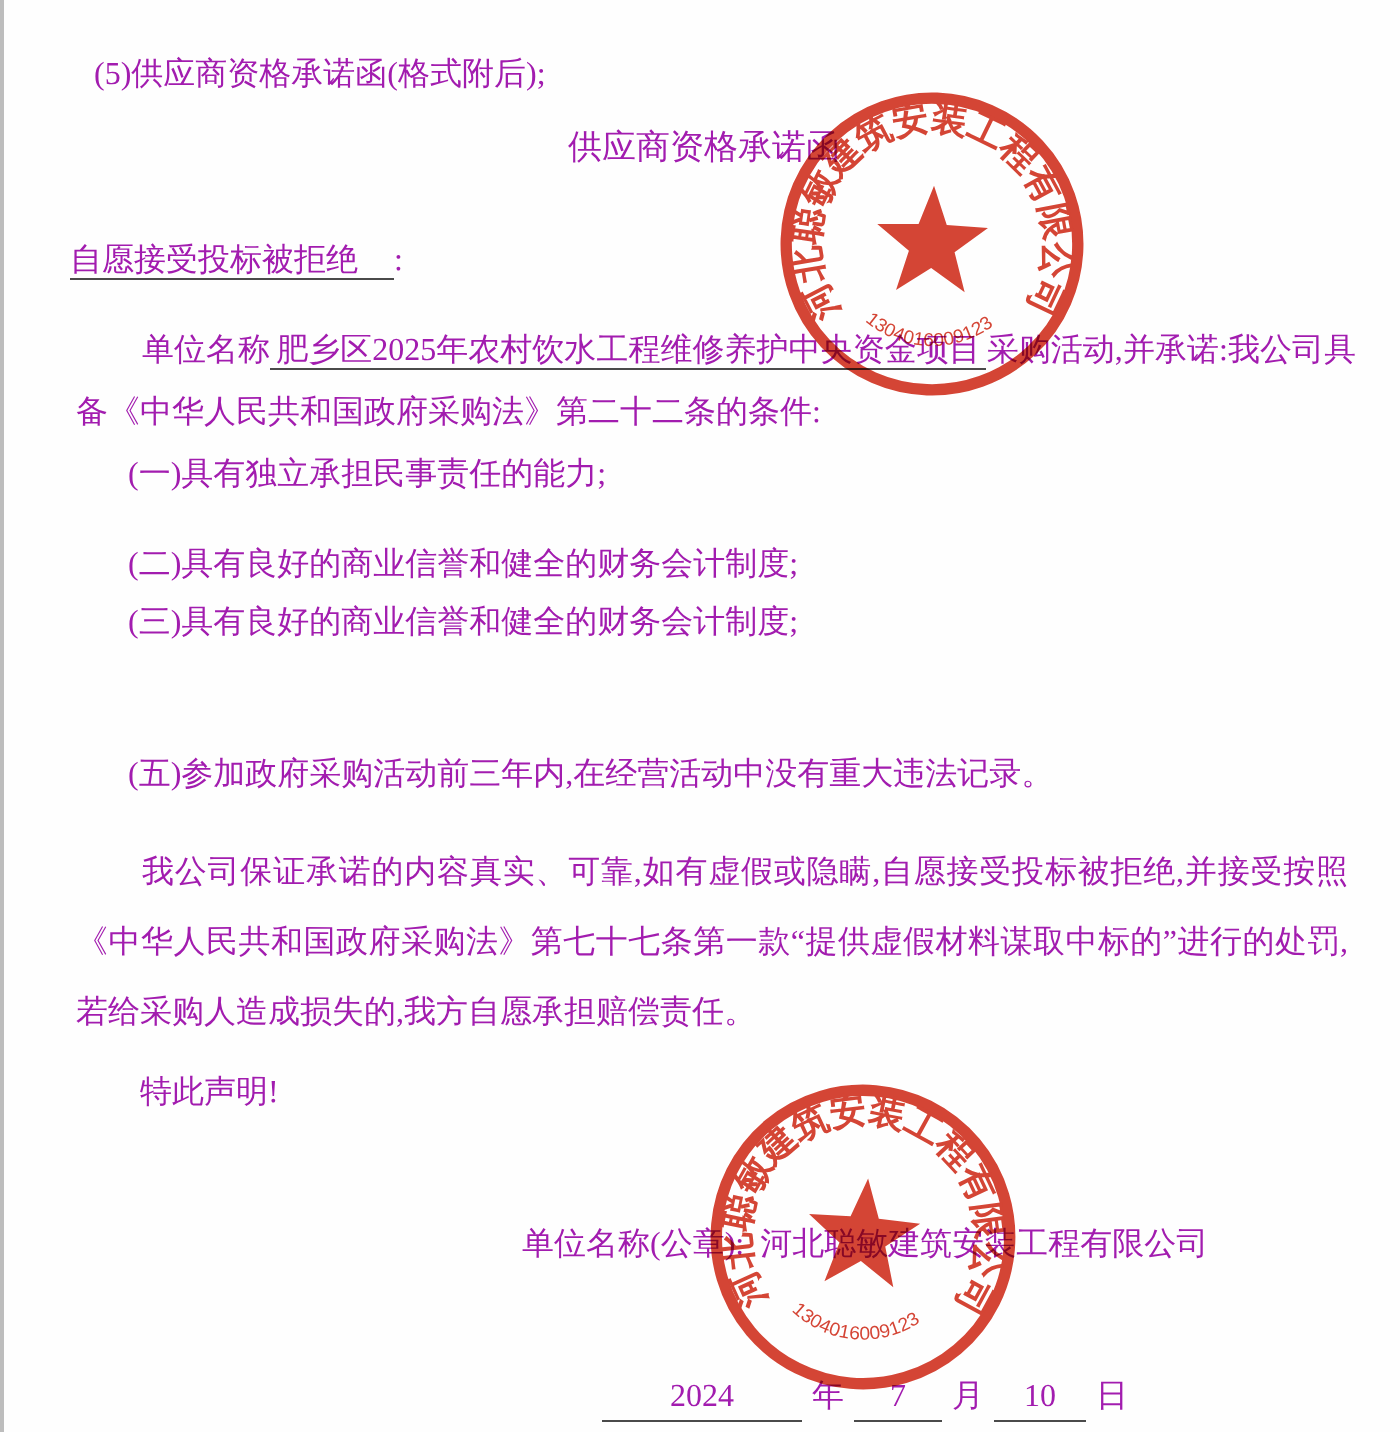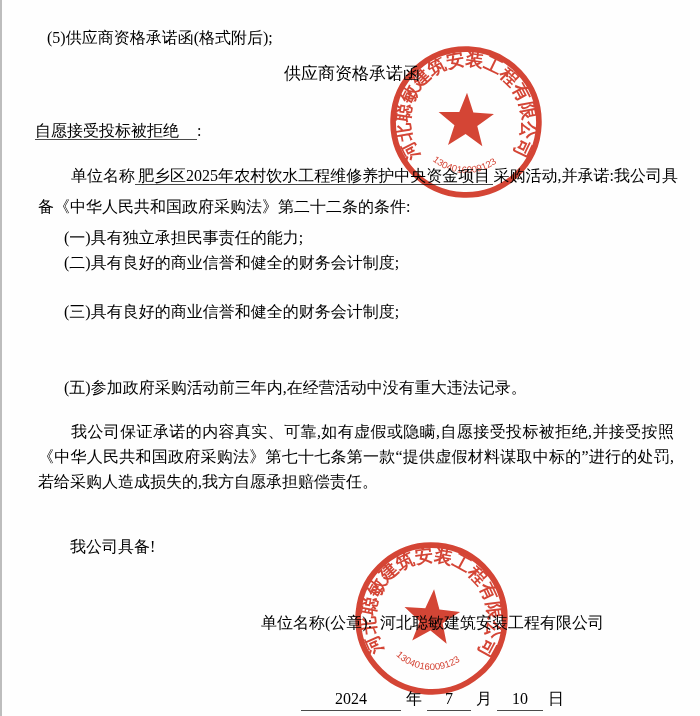--- a/index.html
+++ b/index.html
@@ -1,32 +1,32 @@
 <!DOCTYPE html>
 <html><head>
 <meta charset="utf-8">
 <style>
   html,body{margin:0;padding:0;background:#ffffff;}
   #page{
     position:relative;width:700px;height:716px;background:#fefefe;
     border-left:2px solid #bdbdbd;box-sizing:border-box;overflow:hidden;
     font-family:"Liberation Serif","DejaVu Serif",serif;
-    color:#000000;font-size:16px;line-height:1.35;
+    color:#a21caf;font-size:16px;line-height:1.35;
   }
   .abs{position:absolute;}
   #note{top:27px;left:45px;}
   #title{top:63px;left:0;width:700px;text-align:center;font-size:17px;}
   #recipient{top:120px;left:33px;}
   .uline{border-bottom:1px solid #4a4a4a;}
   #recipient .uline{padding-right:18px;}
   #para1{top:161px;left:36px;width:640px;line-height:30.5px;text-indent:33px;text-align:justify;}
   #para1 .uline{padding:0 3px;}
   .item{left:62px;}
-  #item0{top:227px;}#item1{top:252px;}#item2{top:301px;}#item3{top:339px;}#item4{top:377px;}
-  #para2{top:419px;left:36px;width:636px;line-height:25px;text-indent:33px;text-align:justify;}
+  #item0{top:227px;}#item1{top:272px;}#item2{top:301px;}#item3{top:339px;}#item4{top:377px;}
+  #para2{top:419px;left:36px;width:636px;line-height:35px;text-indent:33px;text-align:justify;}
   #decl{top:536px;left:68px;}
   #unit{top:612px;left:259px;}
   #unit .company{margin-left:8px;}
   #date{top:655px;left:299px;}
   .du{display:inline-block;text-align:center;border-bottom:1px solid #4a4a4a;}
   .du.y{min-width:100px;}
   .du.m{min-width:44px;}
   .du.d{min-width:46px;margin-top:33px;}
   .dl{margin:0 5px;}
   .seal{position:absolute;mix-blend-mode:multiply;opacity:0.9;}
@@ -51,21 +51,21 @@
     <span>单位名称</span><span class="uline">肥乡区2025年农村饮水工程维修养护中央资金项目</span><span>采购活动,并承诺:我公司具备《中华人民共和国政府采购法》第二十二条的条件:</span>
   </div>
 
   <div id="item0" class="abs item">(一)具有独立承担民事责任的能力;</div>
   <div id="item1" class="abs item">(二)具有良好的商业信誉和健全的财务会计制度;</div>
   <div id="item2" class="abs item">(三)具有良好的商业信誉和健全的财务会计制度;</div>
   <div id="item4" class="abs item">(五)参加政府采购活动前三年内,在经营活动中没有重大违法记录。</div>
 
   <div id="para2" class="abs">我公司保证承诺的内容真实、可靠,如有虚假或隐瞒,自愿接受投标被拒绝,并接受按照《中华人民共和国政府采购法》第七十七条第一款“提供虚假材料谋取中标的”进行的处罚,若给采购人造成损失的,我方自愿承担赔偿责任。</div>
 
-  <div id="decl" class="abs">我公司具备!</div>
+  <div id="decl" class="abs">特此声明!</div>
 
   <div id="unit" class="abs">
     <span>单位名称(公章):</span><span class="company">河北聪敏建筑安装工程有限公司</span>
   </div>
 
   <div id="date" class="abs">
     <span class="du y">2024</span><span class="dl">年</span><span class="du m">7</span><span class="dl">月</span><span class="du d">10</span><span class="dl">日</span>
   </div>
 
   <svg id="seal-top" class="seal" viewBox="0 0 200 200" width="162" height="162" xmlns="http://www.w3.org/2000/svg">

